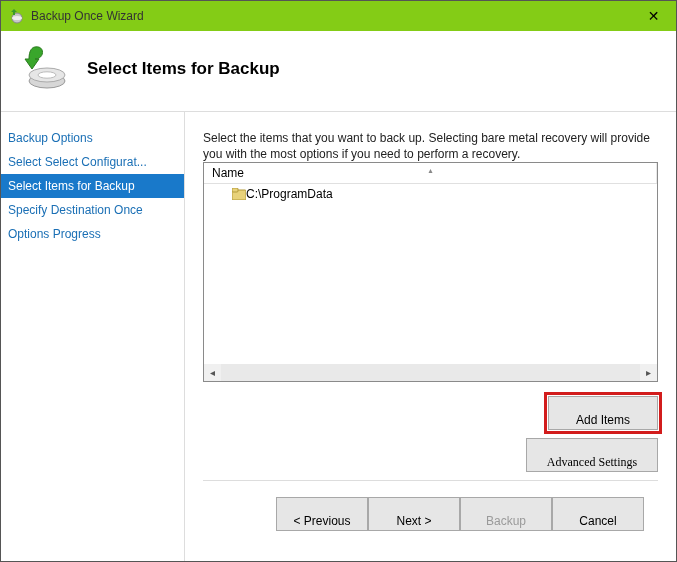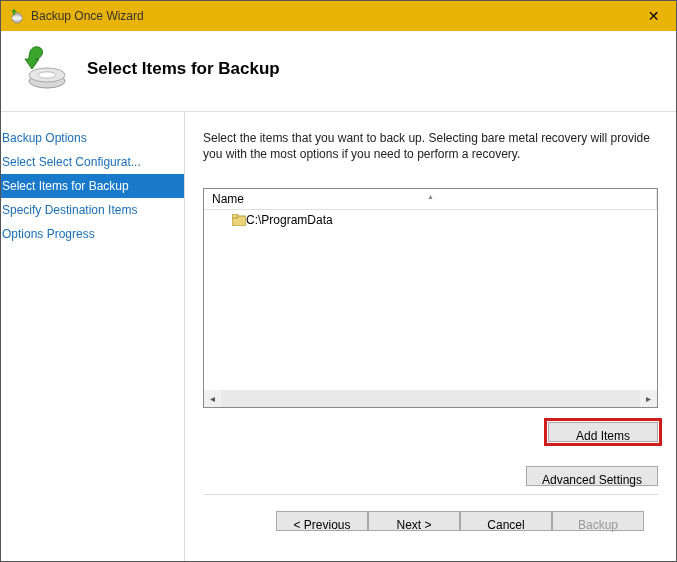--- a/index.html
+++ b/index.html
@@ -14,21 +14,21 @@
     border: 1px solid #555;
     overflow: hidden;
     display: flex;
     flex-direction: column;
   }
   .titlebar {
     height: 30px;
     display: flex;
     align-items: center;
     padding: 0 0 0 8px;
-    background: #eab308;
+    background: #84cc16;
   }
   .titlebar .app-icon {
     width: 16px; height: 16px; margin-right: 6px;
   }
   .titlebar .title { flex: 0 0 auto; color: #333; }
   .titlebar .spacer { flex: 1; }
   .titlebar .close {
     width: 45px; height: 30px; display:flex; align-items:center; justify-content:center;
     font-size: 14px; cursor: pointer;
   }
@@ -46,39 +46,39 @@
     display: flex;
     min-height: 0;
   }
   .sidebar {
     width: 184px;
     border-right: 1px solid #ddd;
     padding-top: 14px;
     background: #fff;
   }
   .step {
-    padding: 5px 10px 5px 1px;
+    padding: 5px 10px 5px 7px;
     color: #1a6fb5;
     cursor: pointer;
     white-space: nowrap;
     overflow: hidden;
     text-overflow: ellipsis;
   }
   .step.selected {
     background: #1979ca;
     color: #fff;
   }
   .main {
     flex: 1;
     padding: 18px 18px 10px 18px;
     display: flex;
     flex-direction: column;
     position: relative;
   }
-  .desc { color: #222; line-height: 1.35; margin-bottom: 26px; }
+  .desc { color: #222; line-height: 1.35; margin-bottom: 0; }
   .listbox {
     border: 1px solid #8a8a8a;
     flex: 0 0 220px;
     display: flex;
     flex-direction: column;
     background: #fff;
   }
   .listheader {
     display: flex;
     border-bottom: 1px solid #e0e0e0;
@@ -124,31 +124,31 @@
     display:flex; align-items:center; justify-content:center;
     color:#555; font-size:10px;
   }
   .hscroll .track { flex:1; height:100%; background:#e9e9e9; }
   .btnrow {
     display: flex;
     justify-content: flex-end;
     gap: 12px;
     margin-top: 14px;
   }
-  .btnrow + .btnrow { margin-top: 24px; }
+  .btnrow + .btnrow { margin-top: 8px; font-family: Liberation Serif, serif; }
   .btn {
     min-width: 110px;
     height: 20px;
     border: 1px solid #a8a8a8;
     background: #e6e6e6;
     color: #000;
     font-family: inherit;
     font-size: 12px;
     cursor: pointer;
-    padding: 6px 10px;
+    padding: 16px 10px;
   }
   .btn:disabled { color: #9a9a9a; cursor: default; }
   .btn.highlight { outline: 3px solid #d21c1c; outline-offset: 1px; }
   .footer {
     border-top: 1px solid #ddd;
     padding: 16px 14px 20px 0;
     display: flex;
     justify-content: flex-end;
   }
   .footer .btn { min-width: 92px; }
@@ -181,21 +181,21 @@
     </svg>
   </span>
   <div class="header-title">Select Items for Backup</div>
 </div>
 
 <div class="body">
   <div class="sidebar">
     <div class="step">Backup Options</div>
     <div class="step">Select Select Configurat...</div>
     <div class="step selected">Select Items for Backup</div>
-    <div class="step">Specify Destination Items</div>
+    <div class="step">Specify Destination Once</div>
     <div class="step">Options Progress</div>
   </div>
 
   <div class="main">
     <div class="desc">Select the items that you want to back up. Selecting bare metal recovery will provide you with the most options if you need to perform a recovery.</div>
 
     <div class="listbox">
       <div class="listheader">
         <div class="colname" style="flex:1;">Name</div>
         <span class="sort-caret">▴</span>
@@ -223,17 +223,17 @@
     </div>
     <div class="btnrow">
       <button class="btn" style="min-width:132px;">Advanced Settings</button>
     </div>
 
     <div style="flex:1"></div>
 
     <div class="footer">
       <button class="btn">&lt; Previous</button>
       <button class="btn">Next &gt;</button>
+      <button class="btn" disabled="">Backup</button>
       <button class="btn">Cancel</button>
-      <button class="btn" disabled="">Backup</button>
     </div>
   </div>
 </div>
 
 </body></html>

